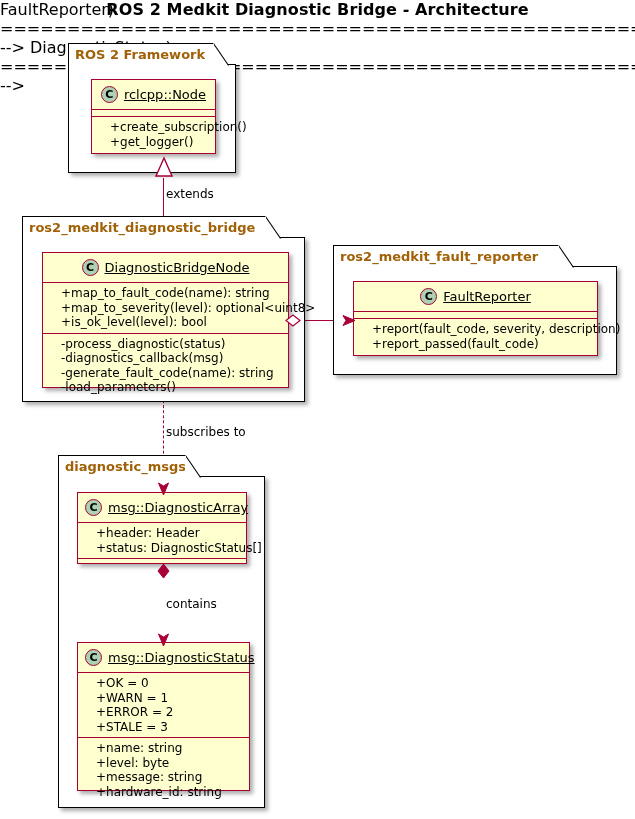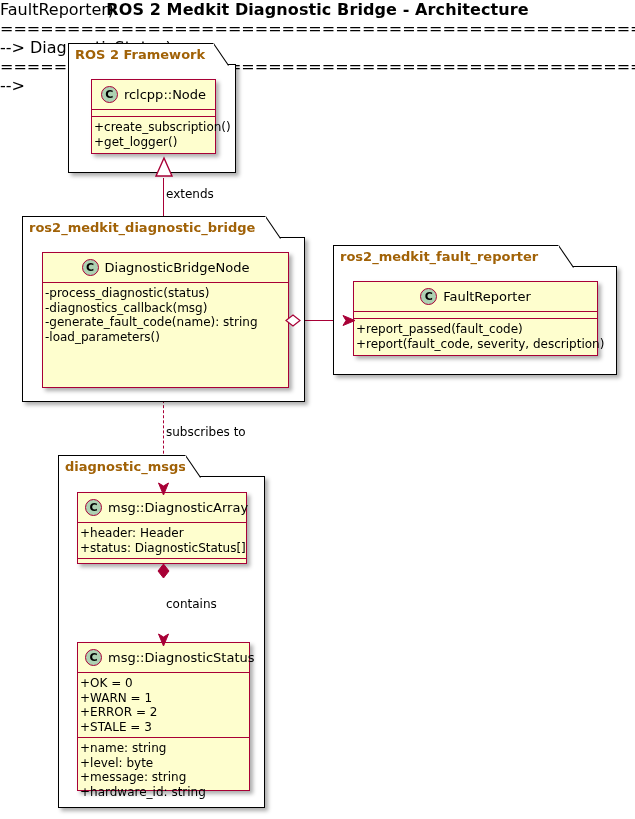--- a/index.html
+++ b/index.html
@@ -112,23 +112,24 @@
     font-size: 11px;
     font-weight: bold;
     color: #000000;
     line-height: 1;
     flex: none;
   }
   .class-name {
     font-size: 13px;
     color: #000000;
     white-space: nowrap;
+    text-decoration: underline;
   }
   .class-compartment {
-    padding: 3px 5px 3px 2px;
+    padding: 3px 5px 3px 18px;
     border-bottom: 1px solid #A80036;
     box-sizing: border-box;
   }
   .class-compartment:last-child {
     border-bottom: none;
   }
   .class-compartment.empty {
     height: 7px;
     padding: 0;
   }
@@ -246,20 +247,25 @@
       <line x1="0.5" y1="0.5" x2="0.5" y2="22.5" stroke="#FFFFFF" stroke-width="1"></line>
     </svg>
     <div class="package-body" style="top:21px; width:283px; height:165px;"></div>
 
     <div class="uml-class" style="left:20px; top:36px; width:247px; height:136px;">
       <div class="class-header">
         <span class="class-icon">C</span>
         <span class="class-name">DiagnosticBridgeNode</span>
       </div>
       <div class="class-compartment">
+        <div class="member">+map_to_fault_code(name): string</div>
+        <div class="member">+map_to_severity(level): optional&lt;uint8&gt;</div>
+        <div class="member">+is_ok_level(level): bool</div>
+      </div>
+      <div class="class-compartment">
         <div class="member">-process_diagnostic(status)</div>
         <div class="member">-diagnostics_callback(msg)</div>
         <div class="member">-generate_fault_code(name): string</div>
         <div class="member">-load_parameters()</div>
       </div>
     </div>
   </div>
 
   
   <div class="package" style="left:333px; top:245px; width:260px; height:130px;">
@@ -273,22 +279,22 @@
     </svg>
     <div class="package-body" style="top:21px; width:284px; height:109px;"></div>
 
     <div class="uml-class" style="left:20px; top:36px; width:245px; height:75px;">
       <div class="class-header">
         <span class="class-icon">C</span>
         <span class="class-name">FaultReporter</span>
       </div>
       <div class="class-compartment empty"></div>
       <div class="class-compartment">
+        <div class="member">+report(fault_code, severity, description)</div>
         <div class="member">+report_passed(fault_code)</div>
-        <div class="member">+report(fault_code, severity, description)</div>
       </div>
     </div>
   </div>
 
   
   <div class="package" style="left:58px; top:455px; width:207px; height:353px;">
     <div class="package-tab" style="width:128px;">
       <span>diagnostic_msgs</span>
     </div>
     <svg class="package-tab-fold" style="left:127px; top:0; width:16px; height:23px;" viewBox="0 0 16 23">

